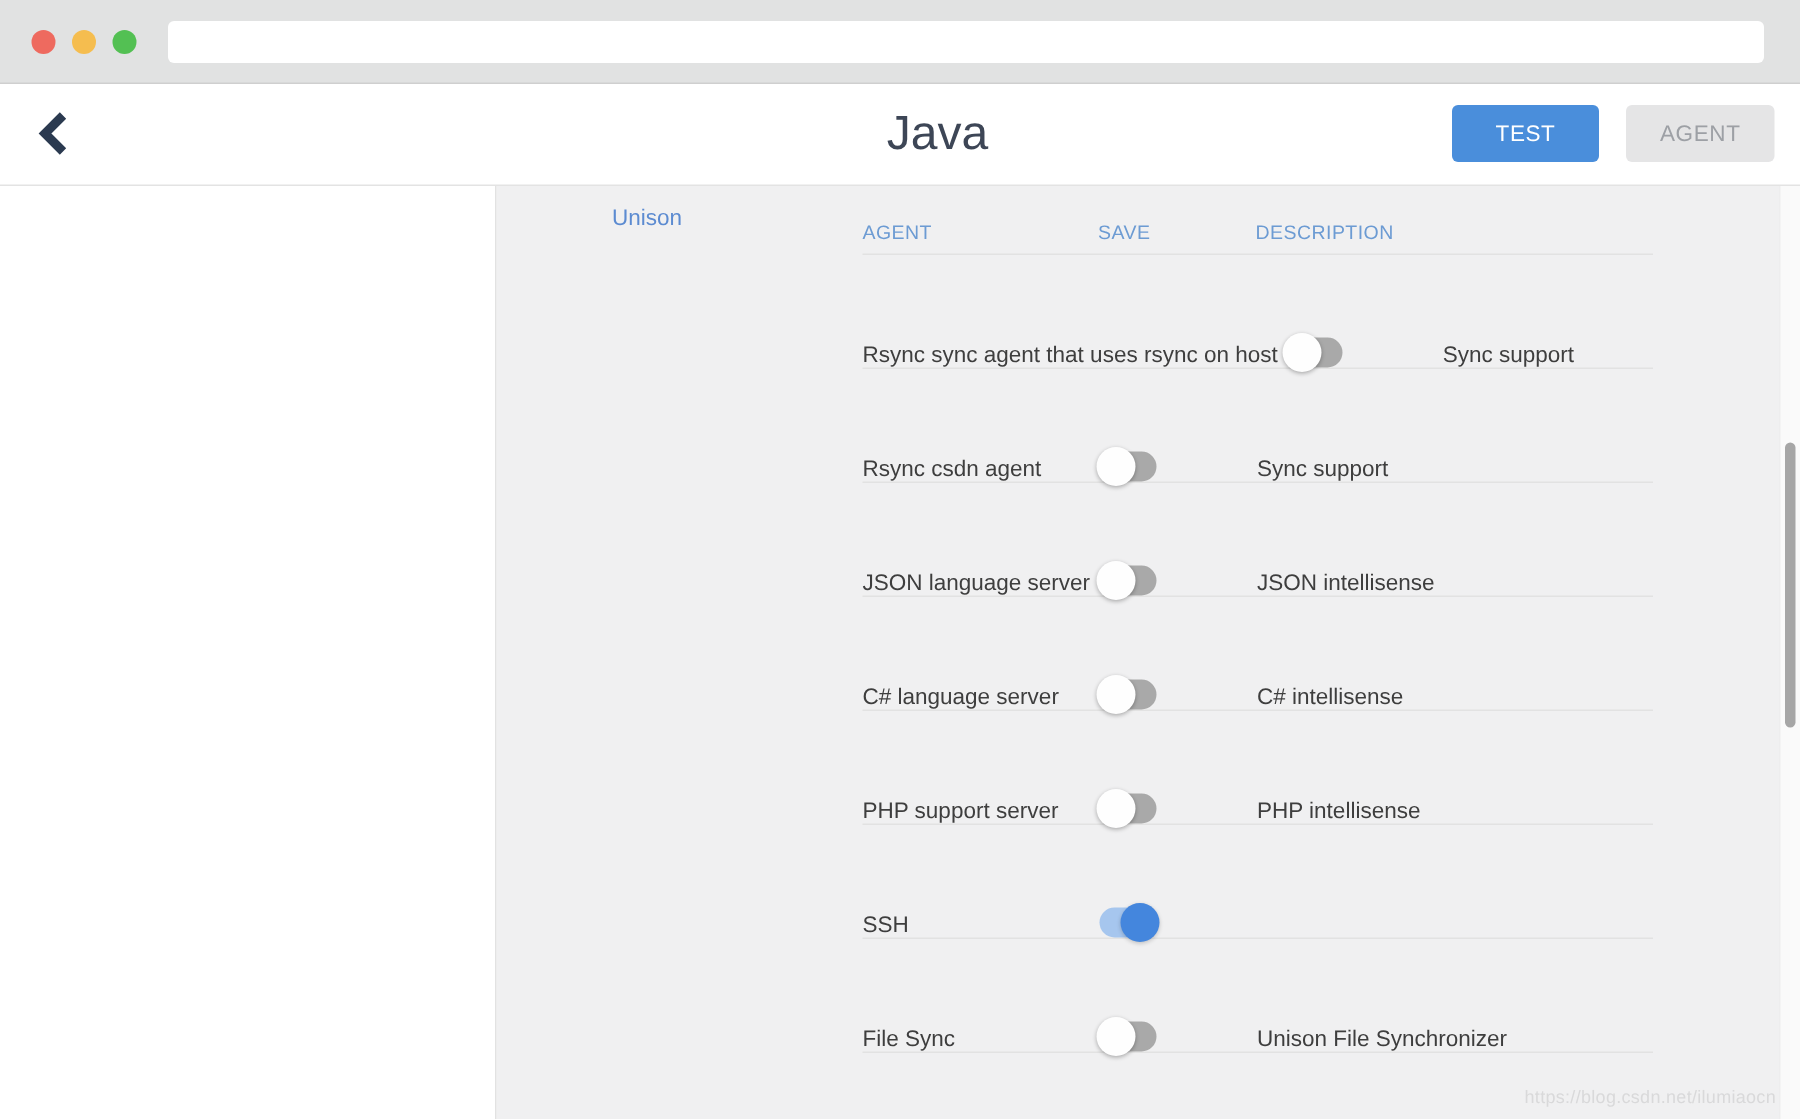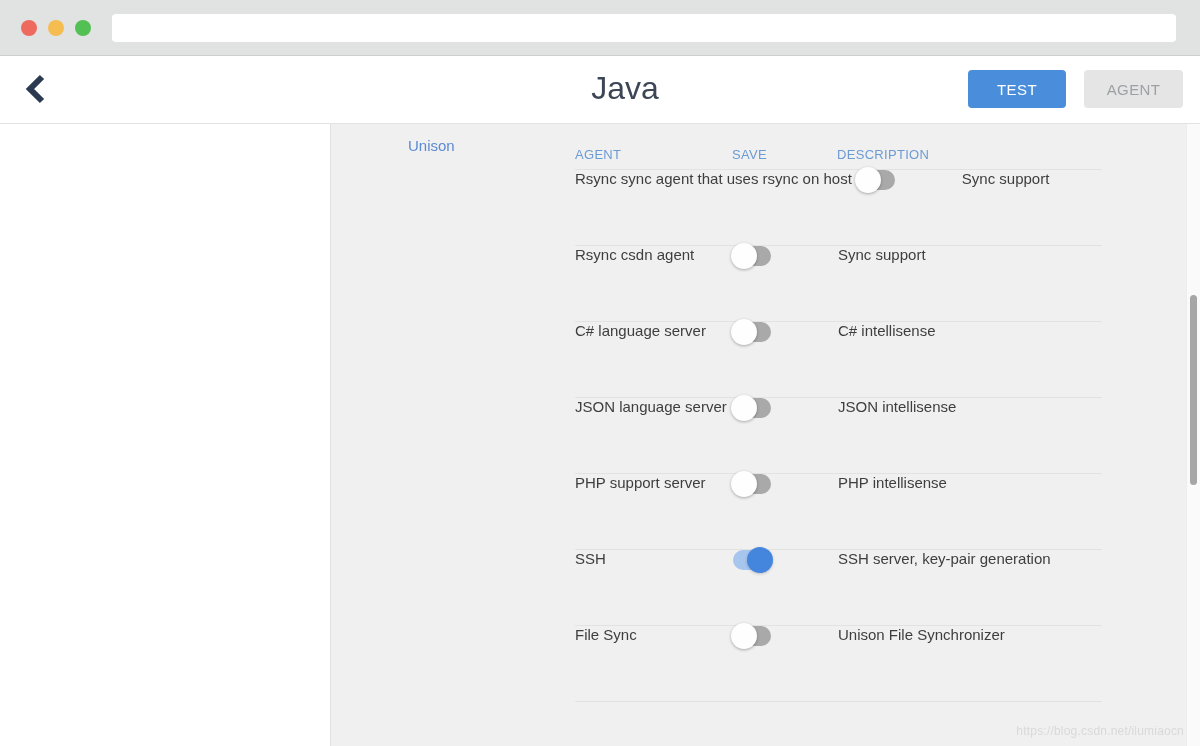--- a/index.html
+++ b/index.html
@@ -34,21 +34,21 @@
             border-right:1px solid #e2e2e2;box-sizing:border-box}
   .nav-agents{position:absolute;left:408px;top:13px;font-size:15px;background:none;border:none;
               padding:0;font-family:inherit;color:var(--link-blue,#5c8bd1);cursor:pointer}
 
   
   .table{position:absolute;left:575px;top:0;width:527px}
   .thead{display:flex;height:46px;align-items:center;padding-top:15px;box-sizing:border-box;
          border-bottom:1px solid #e2e2e2;font-size:13px;color:var(--header-blue,#6c9bd3);letter-spacing:.3px}
   .thead .c1{width:157px}
   .thead .c2{width:105px}
-  .row{display:flex;align-items:flex-start;height:75px;border-bottom:1px solid #e2e2e2;
+  .row{display:flex;align-items:flex-end;height:75px;border-bottom:1px solid #e2e2e2;
        font-size:15px;color:#3e3e3e}
   .aname{min-width:158px;padding-right:5px;box-sizing:border-box;white-space:nowrap}
   .adesc{margin-left:67px;white-space:nowrap}
 
   
   .toggle{position:relative;width:38px;height:20px;border-radius:10px;flex-shrink:0;cursor:pointer;
           border:none;padding:0}
   .toggle.off{background:var(--toggle-off-track,#a9a9a9)}
   .toggle.on{background:var(--toggle-on-track,#a6c6ee)}
   .knob{position:absolute;top:-3px;width:26px;height:26px;border-radius:50%}
@@ -107,49 +107,48 @@
 
   <div class="row">
     <div class="aname">Rsync csdn agent</div>
     <button class="toggle off" role="switch" aria-checked="false">
       <span class="knob"></span>
     </button>
     <div class="adesc">Sync support</div>
   </div>
 
   <div class="row">
+    <div class="aname">JSON language server</div>
+    <button class="toggle off" role="switch" aria-checked="false">
+      <span class="knob"></span>
+    </button>
+    <div class="adesc">JSON intellisense</div>
+  </div>
+
+  <div class="row">
     <div class="aname">C# language server</div>
     <button class="toggle off" role="switch" aria-checked="false">
       <span class="knob"></span>
     </button>
     <div class="adesc">C# intellisense</div>
-  </div>
-
-  <div class="row">
-    <div class="aname">JSON language server</div>
-    <button class="toggle off" role="switch" aria-checked="false">
-      <span class="knob"></span>
-    </button>
-    <div class="adesc">JSON intellisense</div>
   </div>
 
   <div class="row">
     <div class="aname">PHP support server</div>
     <button class="toggle off" role="switch" aria-checked="false">
       <span class="knob"></span>
     </button>
     <div class="adesc">PHP intellisense</div>
   </div>
 
   <div class="row">
     <div class="aname">SSH</div>
     <button class="toggle on" role="switch" aria-checked="true">
       <span class="knob"></span>
     </button>
-    <div class="adesc">SSH server, key-pair generation</div>
   </div>
 
 
   <div class="row">
     <div class="aname">File Sync</div>
     <button class="toggle off" role="switch" aria-checked="false">
       <span class="knob"></span>
     </button>
     <div class="adesc">Unison File Synchronizer</div>
   </div>

